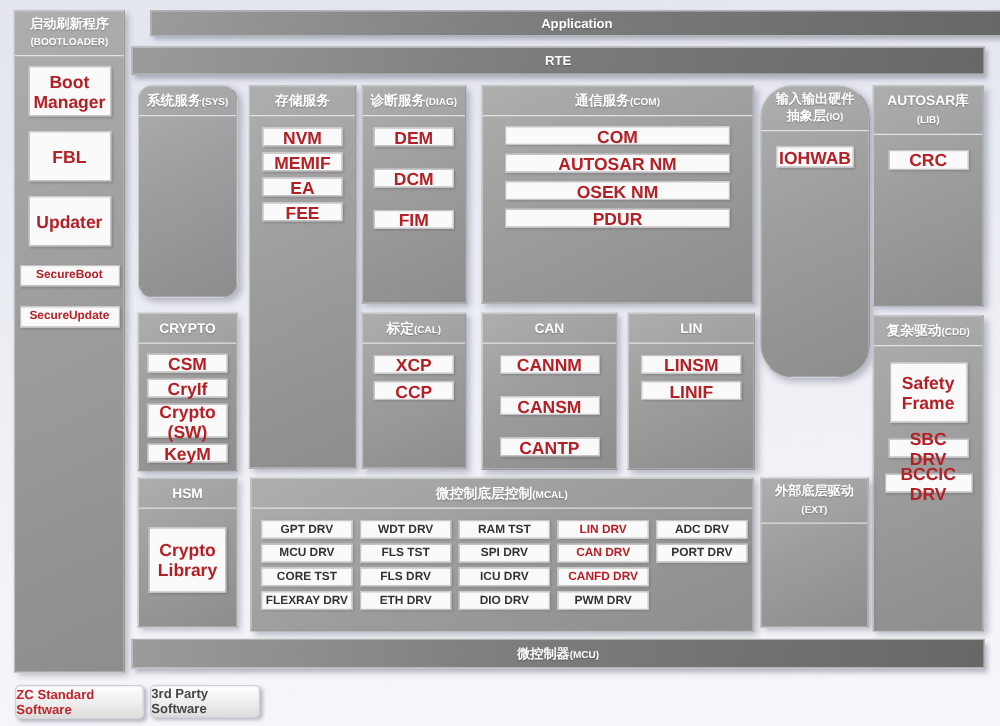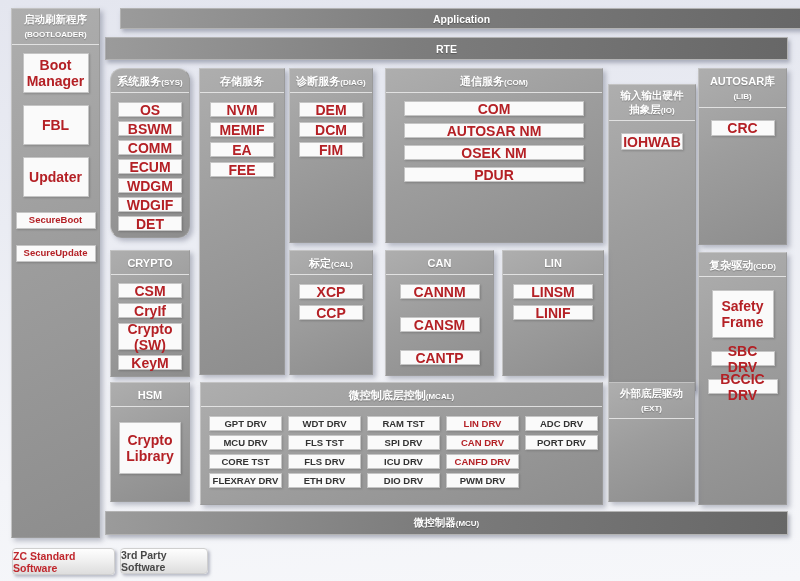--- a/index.html
+++ b/index.html
@@ -41,38 +41,38 @@
   }
   .bar .sm{font-size:8px;}
   
   #p-boot{left:11px;top:8px;width:89px;height:530px;}
   #bar-app{left:120px;top:8px;width:683px;height:21px;}
   #bar-rte{left:105px;top:37px;width:683px;height:23px;}
   #p-sys{left:110px;top:68px;width:80px;height:170px;border-radius:12px;}
   #p-sto{left:199px;top:68px;width:86px;height:307px;}
   #p-diag{left:289px;top:68px;width:84px;height:175px;}
   #p-com{left:385px;top:68px;width:218px;height:175px;}
-  #p-io{left:608px;top:84px;width:88px;height:307px;}
+  #p-io{left:608px;top:68px;width:88px;height:234px;border-radius:26px;}
   #p-lib{left:698px;top:68px;width:89px;height:177px;}
   #p-cry{left:110px;top:250px;width:80px;height:127px;}
   #p-cal{left:289px;top:250px;width:84px;height:125px;}
   #p-can{left:385px;top:250px;width:109px;height:126px;}
   #p-lin{left:502px;top:250px;width:102px;height:126px;}
   #p-cdd{left:698px;top:252px;width:89px;height:253px;}
   #p-hsm{left:110px;top:382px;width:80px;height:120px;}
   #p-mcal{left:200px;top:382px;width:403px;height:123px;}
   #p-ext{left:608px;top:382px;width:87px;height:120px;}
   #bar-mcu{left:105px;top:511px;width:683px;height:24px;}
   #tab-zc{left:12px;top:548px;width:103px;height:27px;}
   #tab-3p{left:120px;top:548px;width:88px;height:26px;}
   
   #p-boot .panel-body{padding-top:8px;gap:12px;}
   #p-sys .panel-body{padding-top:9px;gap:4px;}
   #p-sto .panel-body{padding-top:9px;gap:5px;}
-  #p-diag .panel-body{padding-top:9px;gap:5px;}
+  #p-diag .panel-body{padding-top:9px;gap:18px;}
   #p-com .panel-body{padding-top:8px;gap:7px;}
   #p-io .panel-body{padding-top:12px;}
   #p-lib .panel-body{padding-top:12px;}
   #p-cry .panel-body{padding-top:8px;gap:5px;}
   #p-cal .panel-body{padding-top:9px;gap:6px;}
   #p-can .panel-body{padding-top:9px;gap:18px;}
   #p-lin .panel-body{padding-top:9px;gap:6px;}
   #p-cdd .panel-body{padding-top:13px;gap:13px;}
   #p-hsm .panel-body{padding-top:15px;}
   #p-ext .panel-body{padding-top:12px;}
@@ -130,29 +130,20 @@
     <div class="box b-big">FBL</div>
     <div class="box b-big">Updater</div>
     <div class="box b-sec" style="margin-top:3px">SecureBoot</div>
     <div class="box b-sec" style="margin-top:4px">SecureUpdate</div>
   </div>
 </div>
 
 <div class="panel" id="p-sys">
   <div class="panel-header">
     <span>系统服务</span><span class="sm">(SYS)</span>
-  </div>
-  <div class="panel-body">
-    <div class="box b-std">OS</div>
-    <div class="box b-std">BSWM</div>
-    <div class="box b-std">COMM</div>
-    <div class="box b-std">ECUM</div>
-    <div class="box b-std">WDGM</div>
-    <div class="box b-std">WDGIF</div>
-    <div class="box b-std">DET</div>
   </div>
 </div>
 
 <div class="panel" id="p-sto">
   <div class="panel-header">
     <span>存储服务</span>
   </div>
   <div class="panel-body">
     <div class="box b-std">NVM</div>
     <div class="box b-std">MEMIF</div>

